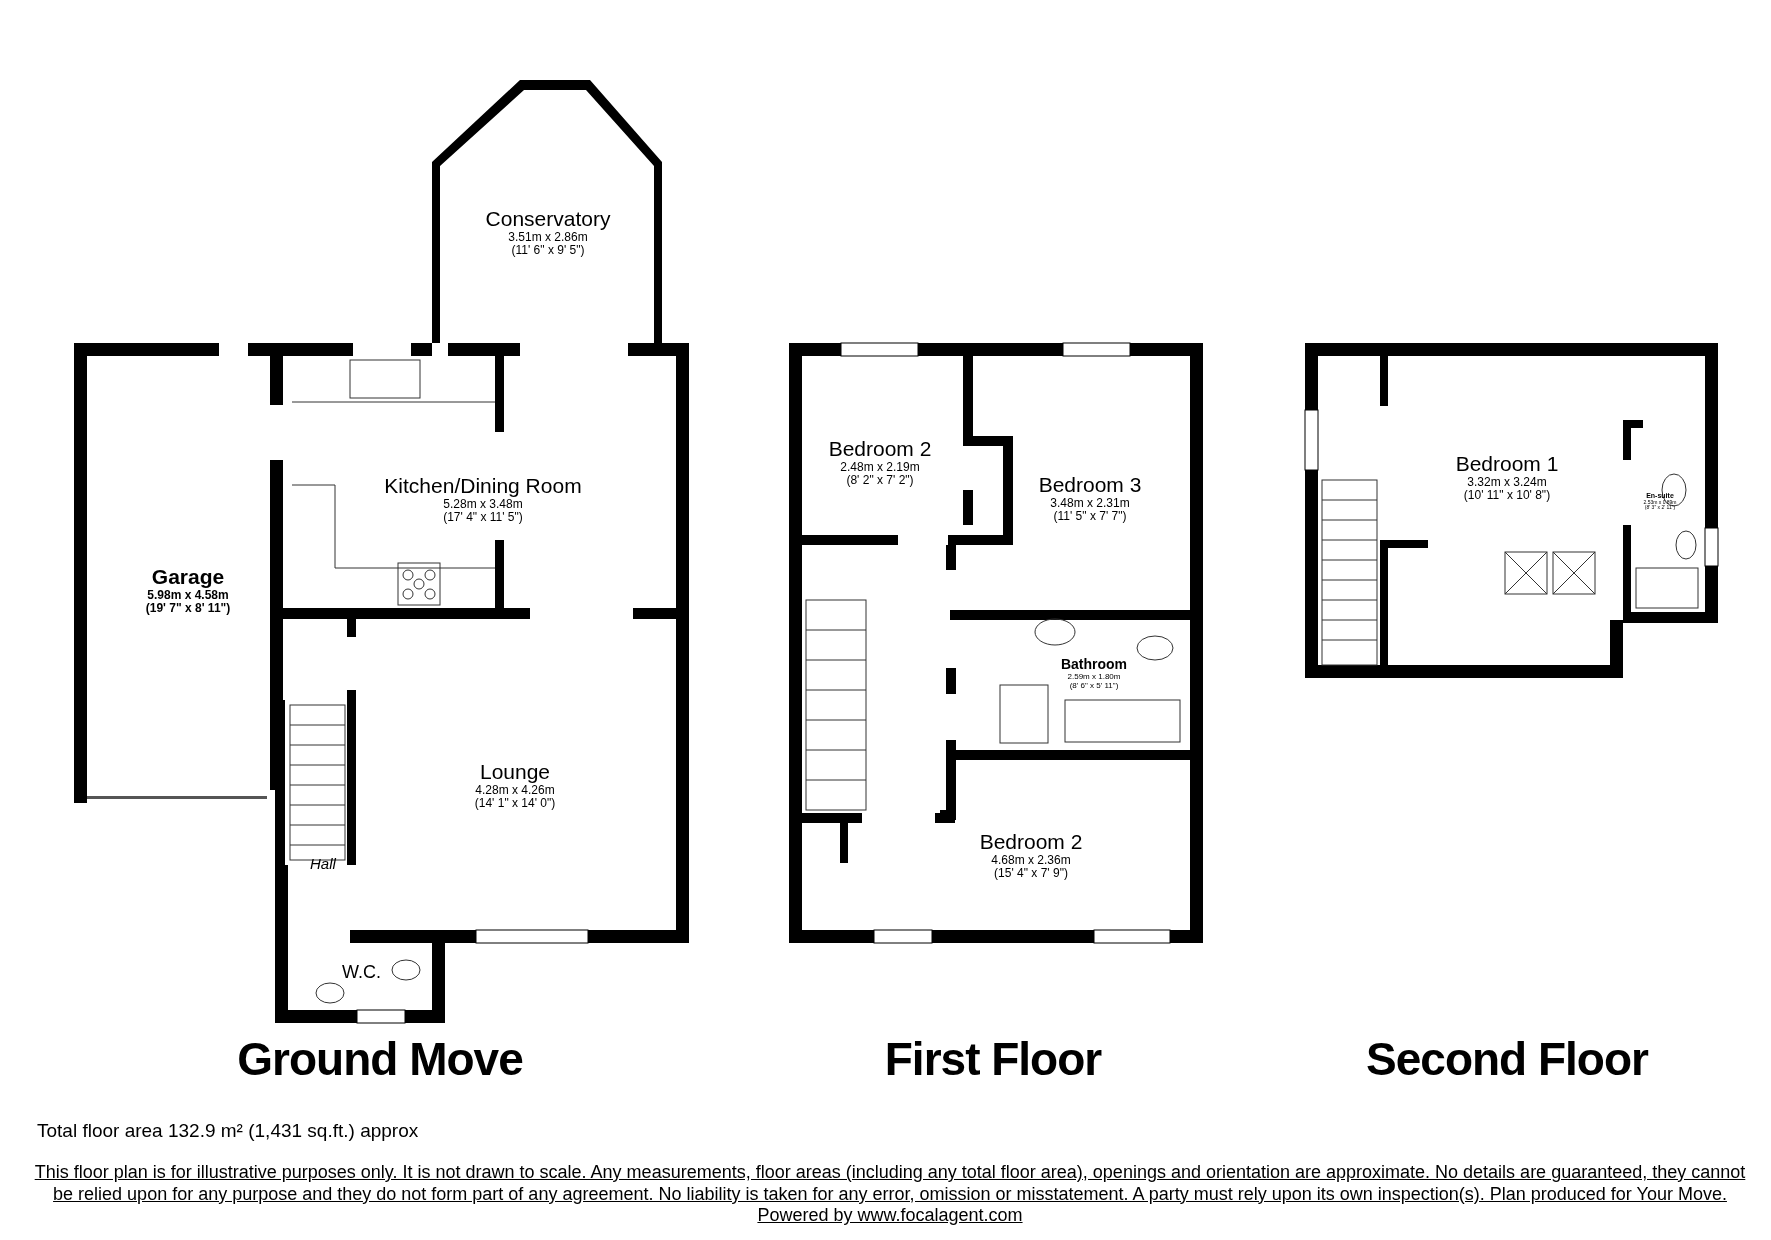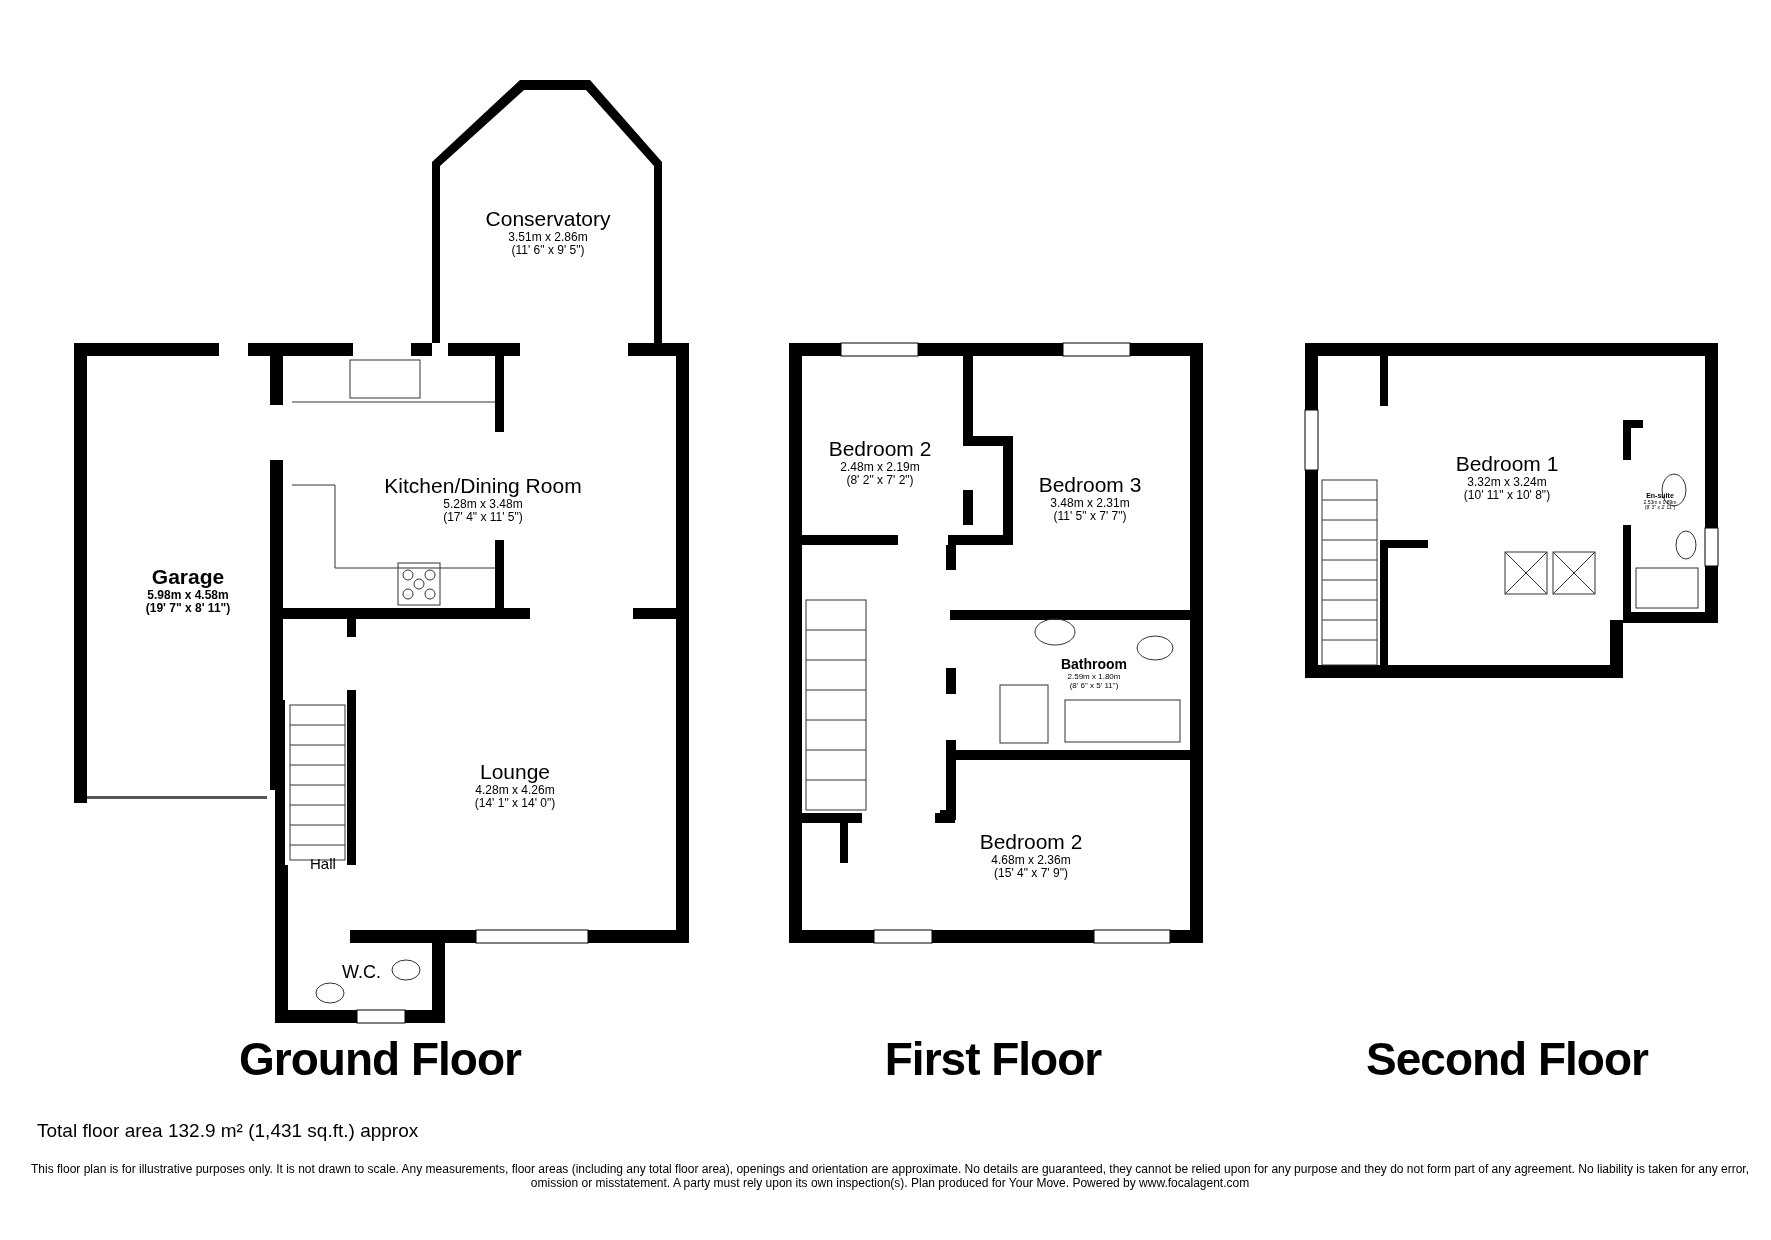--- a/index.html
+++ b/index.html
@@ -10,22 +10,22 @@
   .room-name { font-size: 21px; display: block; }
   .room-dim { font-size: 12px; display: block; }
   .small .room-name { font-size: 14px; font-weight: bold; }
   .small .room-dim { font-size: 8px; }
   .tiny .room-name { font-size: 7px; font-weight: bold; }
   .tiny .room-dim { font-size: 5px; }
   .plain-label { position: absolute; font-size: 15px; white-space: nowrap; }
   .floor-title { position: absolute; top: 1032px; font-size: 46px; font-weight: bold;
                  letter-spacing: -1px; transform: translateX(-50%); white-space: nowrap; }
   .total-area { position: absolute; left: 37px; top: 1120px; font-size: 19px; white-space: nowrap; }
-  .disclaimer { position: absolute; left: 30px; top: 1162px; width: 1720px; font-size: 12px;
-                line-height: 1.2; text-align: center; }
+  .disclaimer { position: absolute; left: 30px; top: 1162px; width: 1720px; font-size: 18px;
+                line-height: 1.2; text-align: center; text-decoration: underline; }
 </style>
 </head>
 <body>
 
 <svg id="plan" viewBox="0 0 1771 1240" xmlns="http://www.w3.org/2000/svg">
   <g fill="#000">
 
     <rect x="74" y="343" width="13" height="460"></rect>
     <rect x="74" y="343" width="145" height="13"></rect>
     <rect x="248" y="343" width="40" height="13"></rect>
@@ -183,21 +183,21 @@
 <div class="room-label" style="left:188px; top:565px;font-weight:bold;">
   <span class="room-name">Garage</span>
   <span class="room-dim">5.98m x 4.58m</span>
   <span class="room-dim">(19' 7" x 8' 11")</span>
 </div>
 <div class="room-label" style="left:515px; top:760px;">
   <span class="room-name">Lounge</span>
   <span class="room-dim">4.28m x 4.26m</span>
   <span class="room-dim">(14' 1" x 14' 0")</span>
 </div>
-<div class="plain-label" style="left:310px; top:855px;">Hall</div>
+<div class="plain-label" style="left:310px; top:855px;font-style:italic;">Hall</div>
 <div class="plain-label" style="left:342px; top:962px; font-size:18px;">W.C.</div>
 
 <div class="room-label" style="left:880px; top:437px;">
   <span class="room-name">Bedroom 2</span>
   <span class="room-dim">2.48m x 2.19m</span>
   <span class="room-dim">(8' 2" x 7' 2")</span>
 </div>
 <div class="room-label" style="left:1090px; top:473px;">
   <span class="room-name">Bedroom 3</span>
   <span class="room-dim">3.48m x 2.31m</span>
@@ -218,18 +218,18 @@
   <span class="room-name">Bedroom 1</span>
   <span class="room-dim">3.32m x 3.24m</span>
   <span class="room-dim">(10' 11" x 10' 8")</span>
 </div>
 <div class="room-label tiny" style="left:1660px; top:492px;">
   <span class="room-name">En-suite</span>
   <span class="room-dim">2.53m x 0.89m</span>
   <span class="room-dim">(8' 3" x 2' 11")</span>
 </div>
 
-<div class="floor-title" style="left:380px;">Ground Floor</div>
+<div class="floor-title" style="left:380px;">Ground Move</div>
 <div class="floor-title" style="left:993px;">First Floor</div>
 <div class="floor-title" style="left:1507px;">Second Floor</div>
 
 <div class="total-area">Total floor area 132.9 m² (1,431 sq.ft.) approx</div>
 <div class="disclaimer">This floor plan is for illustrative purposes only. It is not drawn to scale. Any measurements, floor areas (including any total floor area), openings and orientation are approximate. No details are guaranteed, they cannot be relied upon for any purpose and they do not form part of any agreement. No liability is taken for any error, omission or misstatement. A party must rely upon its own inspection(s).  Plan produced for Your Move. Powered by www.focalagent.com</div>
 
 </body></html>

